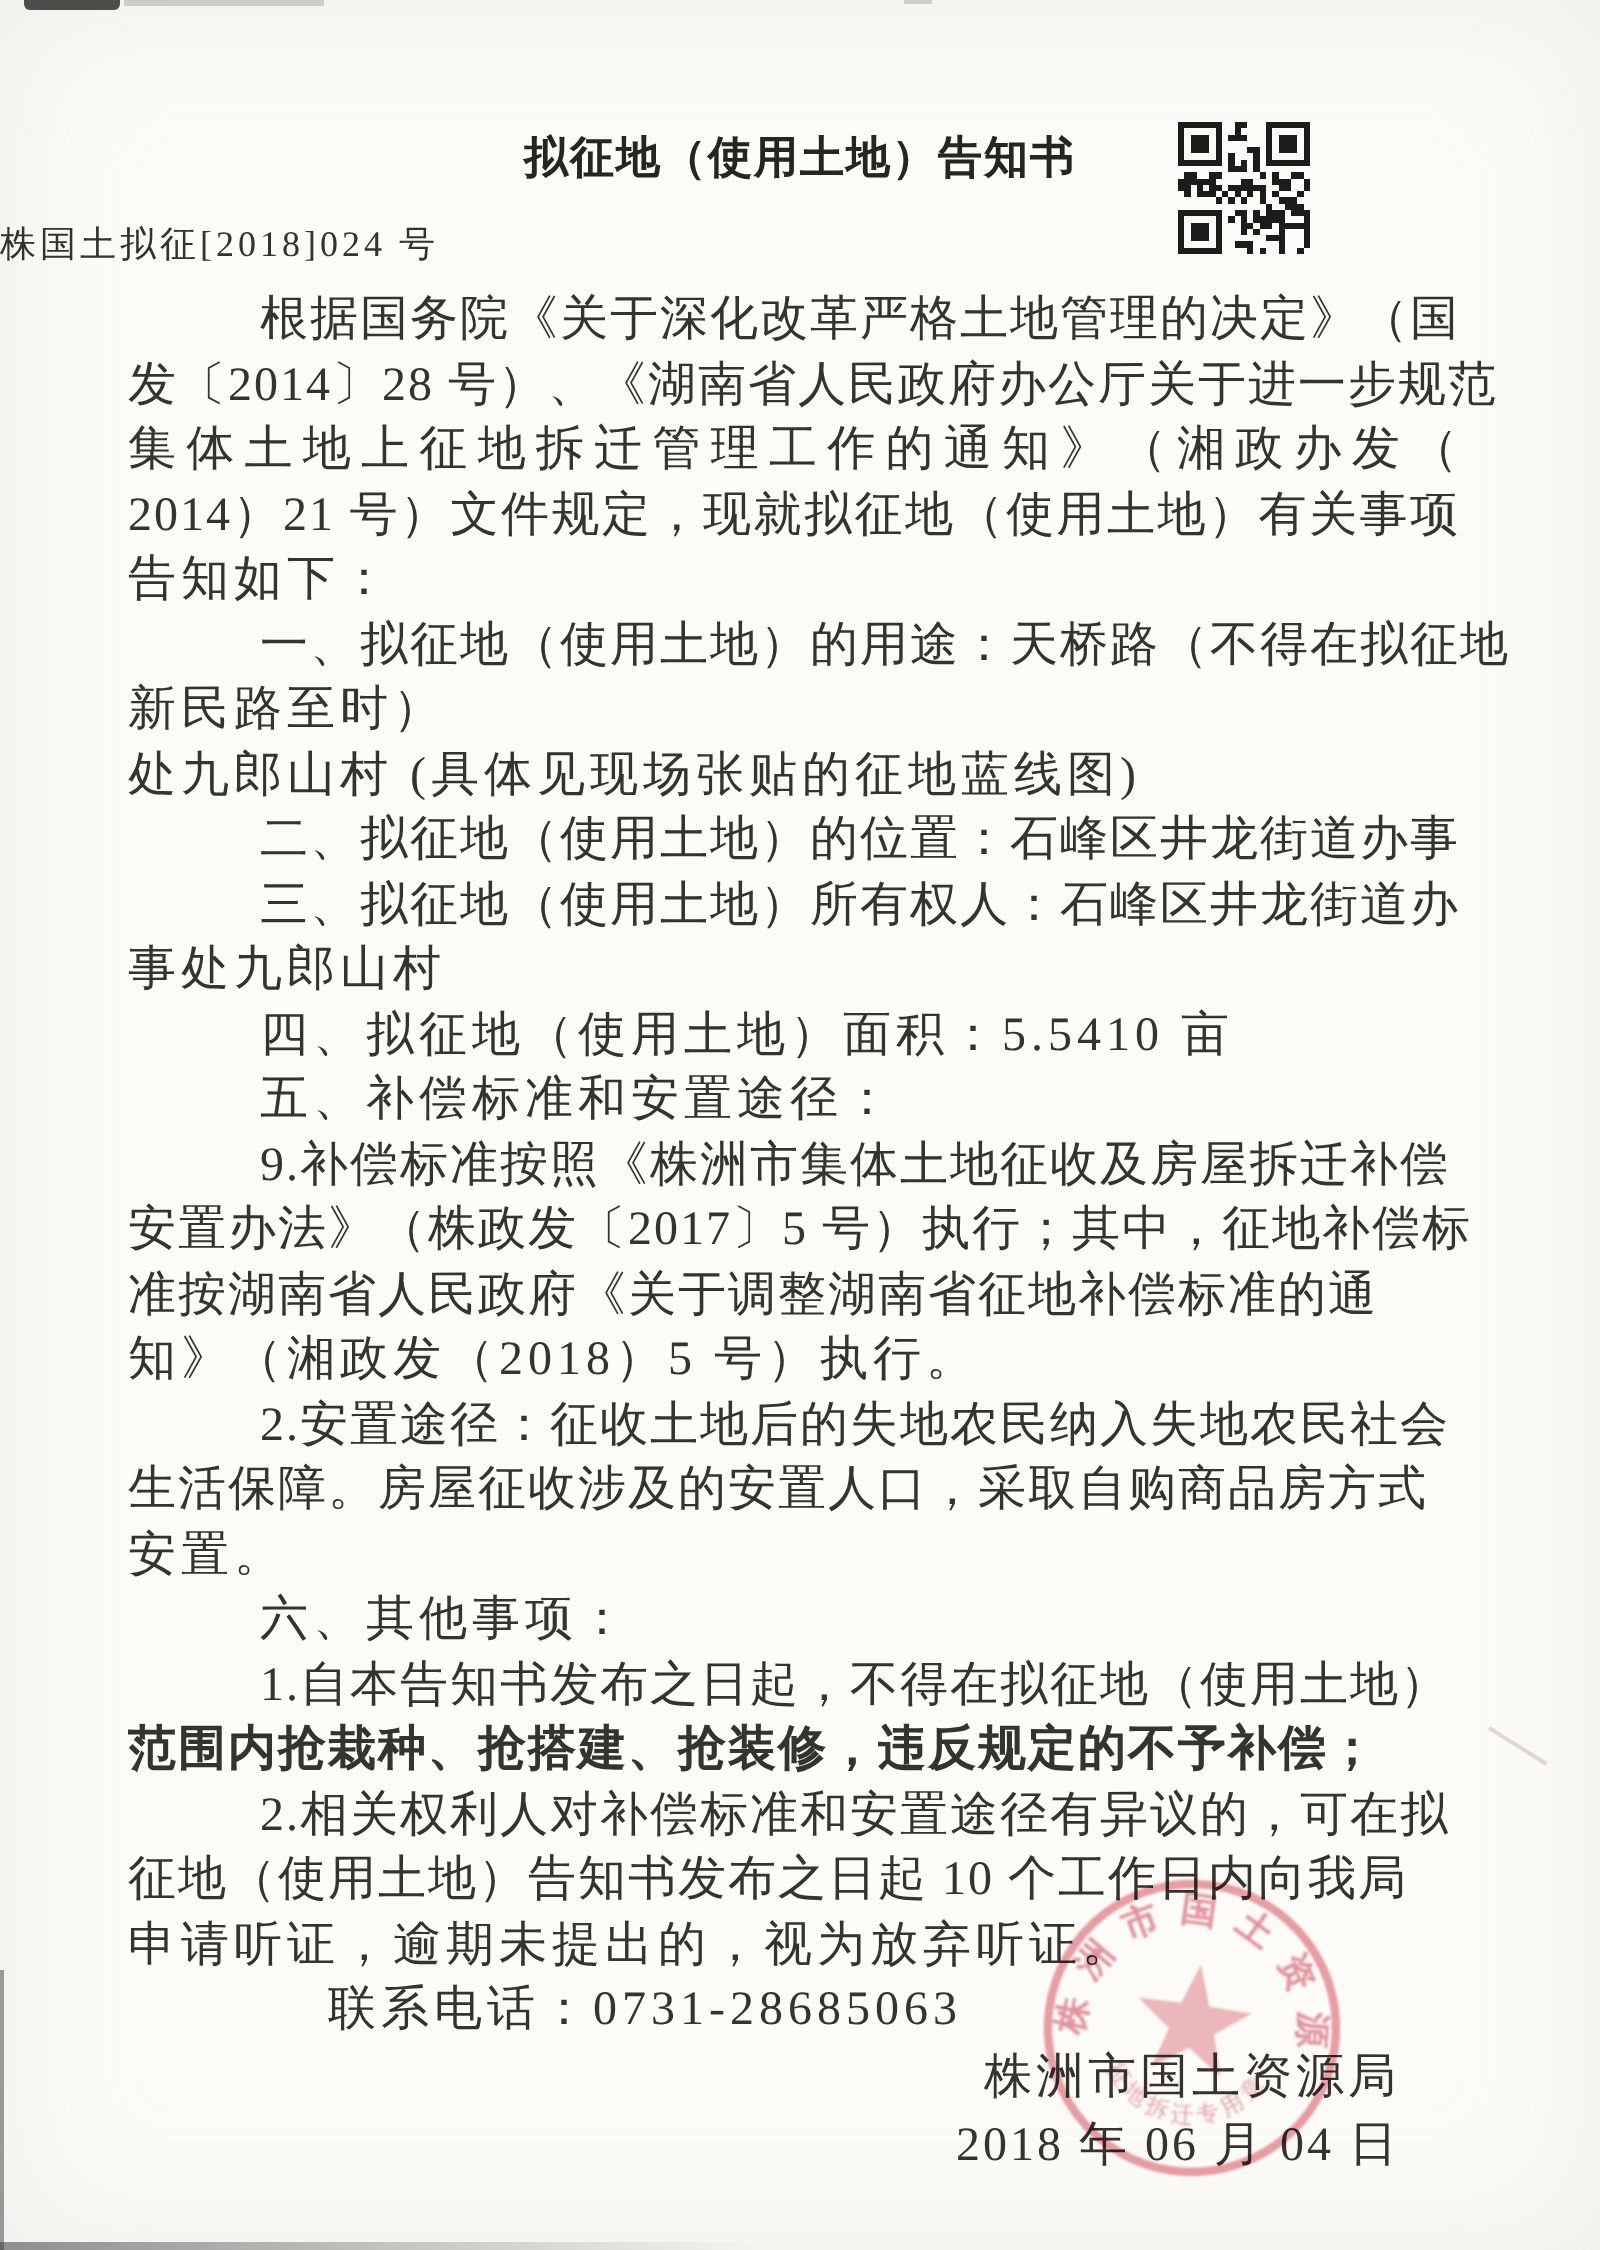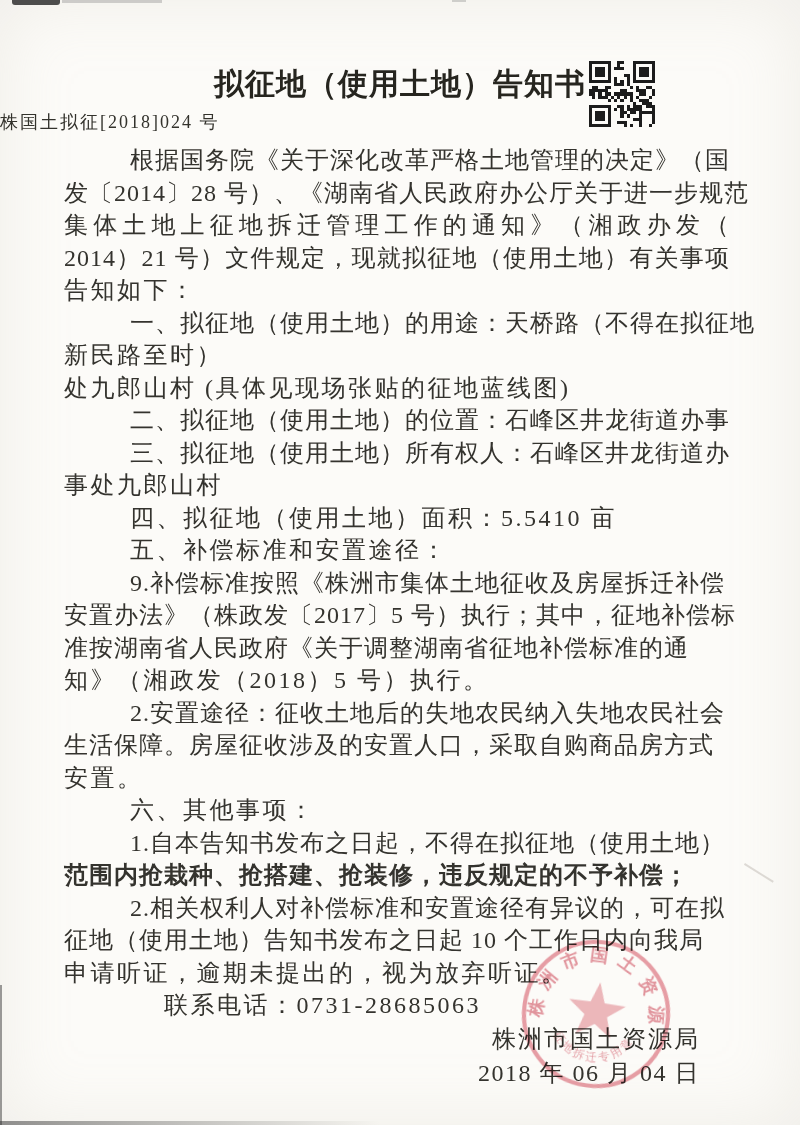--- a/index.html
+++ b/index.html
@@ -5,21 +5,21 @@
   html,body{margin:0;padding:0;background:#e9e7e2;}
   .page{
     position:relative;width:800px;height:1125px;margin:0 auto;
     background:#fcfbf8;overflow:hidden;
     font-family:"Liberation Serif","DejaVu Serif",serif;color:#333230;
     box-shadow:inset 0 0 70px rgba(196,190,178,.22);
   }
   
   .doc-title{
     position:absolute;top:64px;left:0;width:800px;text-align:center;
-    font-size:30px;font-weight:700;letter-spacing:1px;color:#26251f;
+    font-size:22px;font-weight:700;letter-spacing:1px;color:#26251f;
   }
   .doc-number{
     position:absolute;top:110px;left:0;width:784px;text-align:left;
     font-size:18px;letter-spacing:2px;color:#33322c;
   }
   .qr{position:absolute;left:586px;top:61px;width:72px;height:66px;}
   .qr svg{width:100%;height:100%;shape-rendering:crispEdges;}
   
   .body-lines{position:absolute;left:64px;top:144px;width:666px;}
   .line{

